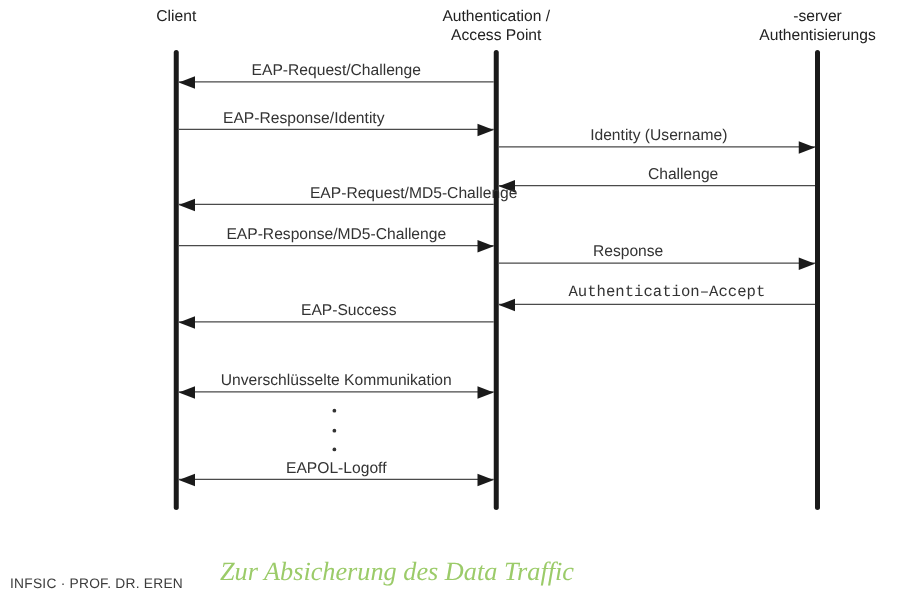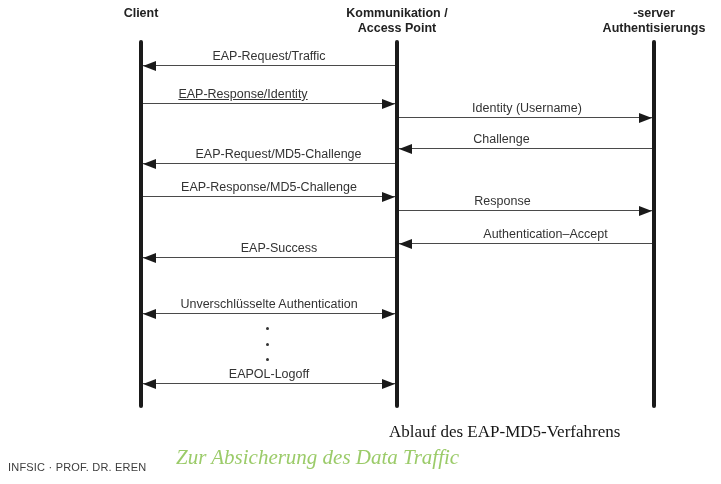--- a/index.html
+++ b/index.html
@@ -2,21 +2,21 @@
 <html><head>
 <meta charset="utf-8">
 <style>
   html,body { margin:0; padding:0; background:#ffffff; }
   #stage {
     position:relative; width:721px; height:484px; background:#fff;
     font-family:"Liberation Sans", sans-serif; overflow:hidden;
   }
   .actor-label {
     position:absolute; top:6px; transform:translateX(-50%);
-    text-align:center; font-weight:bold; font-size:12.5px; line-height:15px;
+    text-align:center; font-weight:normal; font-size:12.5px; line-height:15px;
     color:#222; white-space:nowrap;
   }
   .lifeline {
     position:absolute; width:4px; background:var(--ink,#1a1a1a); border-radius:2px;
   }
   .msg-label {
     position:absolute; height:16px; text-align:center; font-size:12.5px;
     color:#333; white-space:nowrap; line-height:16px;
   }
   .msg-line {
@@ -45,72 +45,71 @@
 </head>
 <body>
 
 <div id="stage" style="--green: #9bcb69; --line: #4a4a4a; --ink: #1a1a1a;">
   <div id="actors">
       <div class="actor-label" style="left: 141px;">
         <div>Client</div>
       </div>
       <div class="lifeline" style="left: 139px; top: 40px; height: 368px;"></div>
       <div class="actor-label" style="left: 397px;">
-        <div>Kommunikation /</div>
+        <div>Authentication /</div>
         <div>Access Point</div>
       </div>
       <div class="lifeline" style="left: 395px; top: 40px; height: 368px;"></div>
       <div class="actor-label" style="left: 654px;">
         <div>-server</div>
         <div>Authentisierungs</div>
       </div>
       <div class="lifeline" style="left: 652px; top: 40px; height: 368px;"></div>
     </div>
   <div id="messages">
-      <div class="msg-label" style="left: 143px; width: 252px; top: 48px;">EAP-Request/Traffic</div>
+      <div class="msg-label" style="left: 143px; width: 252px; top: 48px;">EAP-Request/Challenge</div>
       <div class="msg-line" style="left: 143px; width: 252px; top: 65px;"></div>
       <div class="head w" style="left: 143px; top: 61px;"></div>
-      <div class="msg-label" style="left: 143px; width: 200px; top: 86px; text-decoration: underline;">EAP-Response/Identity</div>
+      <div class="msg-label" style="left: 143px; width: 200px; top: 86px;">EAP-Response/Identity</div>
       <div class="msg-line" style="left: 143px; width: 252px; top: 103px;"></div>
       <div class="head e" style="left: 382px; top: 99px;"></div>
       <div class="msg-label" style="left: 399px; width: 256px; top: 100px;">Identity (Username)</div>
       <div class="msg-line" style="left: 399px; width: 253px; top: 117px;"></div>
       <div class="head e" style="left: 639px; top: 113px;"></div>
-      <div class="msg-label" style="left: 399px; width: 205px; top: 131px;">Challenge</div>
+      <div class="msg-label" style="left: 399px; width: 205px; top: 131px; padding-left: 45px;">Challenge</div>
       <div class="msg-line" style="left: 399px; width: 253px; top: 148px;"></div>
       <div class="head w" style="left: 399px; top: 144px;"></div>
-      <div class="msg-label" style="left: 143px; width: 271px; top: 146px;">EAP-Request/MD5-Challenge</div>
+      <div class="msg-label" style="left: 143px; width: 271px; top: 146px; text-align: right;">EAP-Request/MD5-Challenge</div>
       <div class="msg-line" style="left: 143px; width: 252px; top: 163px;"></div>
       <div class="head w" style="left: 143px; top: 159px;"></div>
       <div class="msg-label" style="left: 143px; width: 252px; top: 179px;">EAP-Response/MD5-Challenge</div>
       <div class="msg-line" style="left: 143px; width: 252px; top: 196px;"></div>
       <div class="head e" style="left: 382px; top: 192px;"></div>
       <div class="msg-label" style="left: 399px; width: 207px; top: 193px;">Response</div>
       <div class="msg-line" style="left: 399px; width: 253px; top: 210px;"></div>
       <div class="head e" style="left: 639px; top: 206px;"></div>
-      <div class="msg-label" style="left: 419px; width: 253px; top: 226px;">Authentication–Accept</div>
+      <div class="msg-label" style="left: 407px; width: 253px; top: 226px; font-family: Liberation Mono, monospace;">Authentication–Accept</div>
       <div class="msg-line" style="left: 399px; width: 253px; top: 243px;"></div>
       <div class="head w" style="left: 399px; top: 239px;"></div>
       <div class="msg-label" style="left: 143px; width: 272px; top: 240px;">EAP-Success</div>
       <div class="msg-line" style="left: 143px; width: 252px; top: 257px;"></div>
       <div class="head w" style="left: 143px; top: 253px;"></div>
-      <div class="msg-label" style="left: 143px; width: 252px; top: 296px;">Unverschlüsselte Authentication</div>
+      <div class="msg-label" style="left: 143px; width: 252px; top: 296px;">Unverschlüsselte Kommunikation</div>
       <div class="msg-line" style="left: 143px; width: 252px; top: 313px;"></div>
       <div class="head w" style="left: 143px; top: 309px;"></div>
       <div class="head e" style="left: 382px; top: 309px;"></div>
       <div class="msg-label" style="left: 143px; width: 252px; top: 366px;">EAPOL-Logoff</div>
       <div class="msg-line" style="left: 143px; width: 252px; top: 383px;"></div>
       <div class="head w" style="left: 143px; top: 379px;"></div>
       <div class="head e" style="left: 382px; top: 379px;"></div>
     </div>
   <div id="ellipsis">
       <div class="dot" style="left: 266px; top: 327px;"></div>
       <div class="dot" style="left: 266px; top: 343px;"></div>
       <div class="dot" style="left: 266px; top: 358px;"></div>
     </div>
 
 
   <div class="green-note" style="left:176px; top:445px;">Zur Absicherung des Data Traffic</div>
 
-  <div class="caption" style="left:389px; top:422px;">Ablauf des EAP-MD5-Verfahrens</div>
 
   <div class="footer" style="left:8px; top:461px;">INFSIC · PROF. DR. EREN</div>
 </div>
 
 </body></html>

